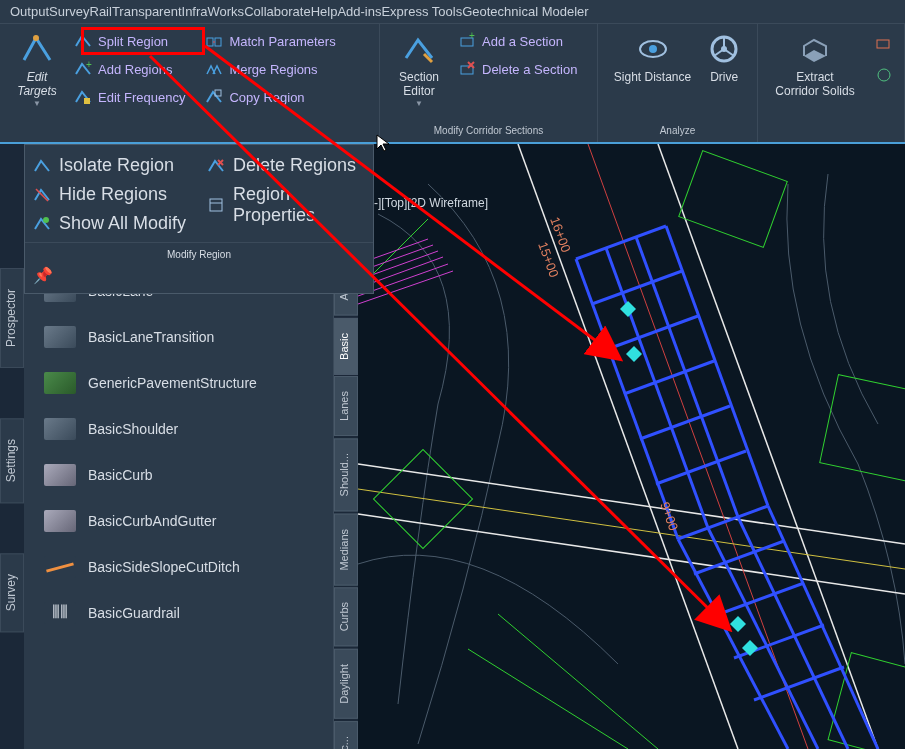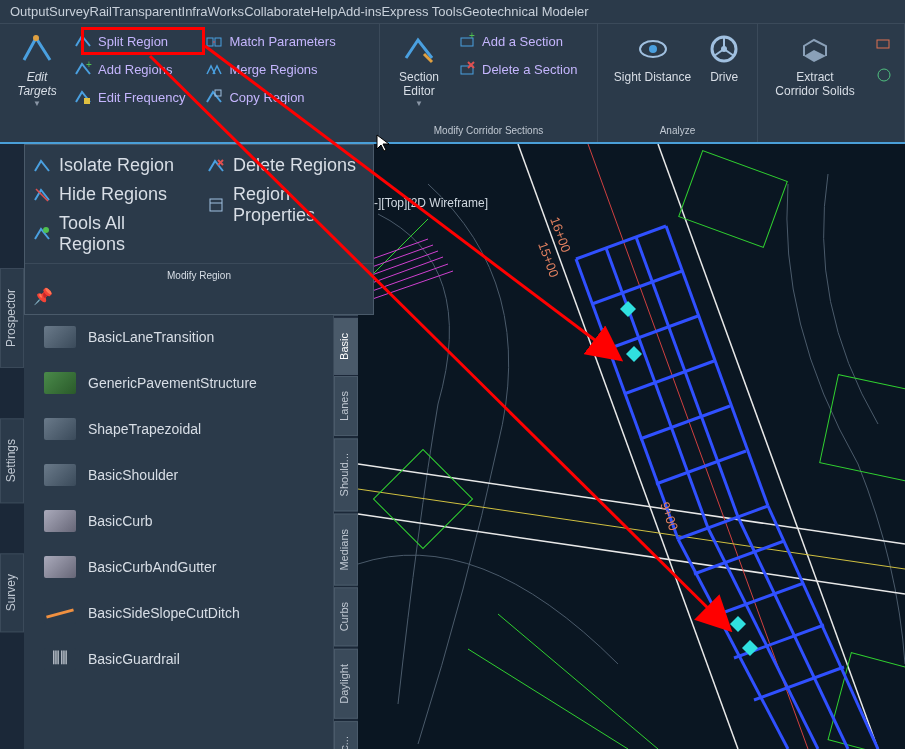--- a/index.html
+++ b/index.html
@@ -265,21 +265,21 @@
           </span>
         <span>Hide Regions</span>
       </div>
       <div class="dd-item">
         <span class="ico">
             <svg width="18" height="18">
               <path d="M2 14 L8 4 L16 14" stroke="#4aa0e0" stroke-width="2" fill="none"></path>
               <circle cx="13" cy="5" r="3" fill="#50c050"></circle>
             </svg>
           </span>
-        <span>Tools All Regions</span>
+        <span>Show All Modify</span>
       </div>
     </div>
     <div class="dd-col">
       <div class="dd-item">
         <span class="ico">
             <svg width="18" height="18">
               <path d="M2 14 L8 4 L16 14" stroke="#4aa0e0" stroke-width="2" fill="none"></path>
               <line x1="11" y1="3" x2="16" y2="8" stroke="#e05050" stroke-width="2"></line>
               <line x1="16" y1="3" x2="11" y2="8" stroke="#e05050" stroke-width="2"></line>
             </svg>
@@ -313,24 +313,20 @@
         <div class="thumb"></div>
         <span>BasicLane</span>
       </div>
     <div class="pal-item">
         <div class="thumb"></div>
         <span>BasicLaneTransition</span>
       </div>
     <div class="pal-item">
         <div class="thumb green"></div>
         <span>GenericPavementStructure</span>
-      </div>
-    <div class="pal-item">
-        <div class="thumb"></div>
-        <span>ShapeTrapezoidal</span>
       </div>
     <div class="pal-item">
         <div class="thumb"></div>
         <span>BasicShoulder</span>
       </div>
     <div class="pal-item">
         <div class="thumb curb"></div>
         <span>BasicCurb</span>
       </div>
     <div class="pal-item">

